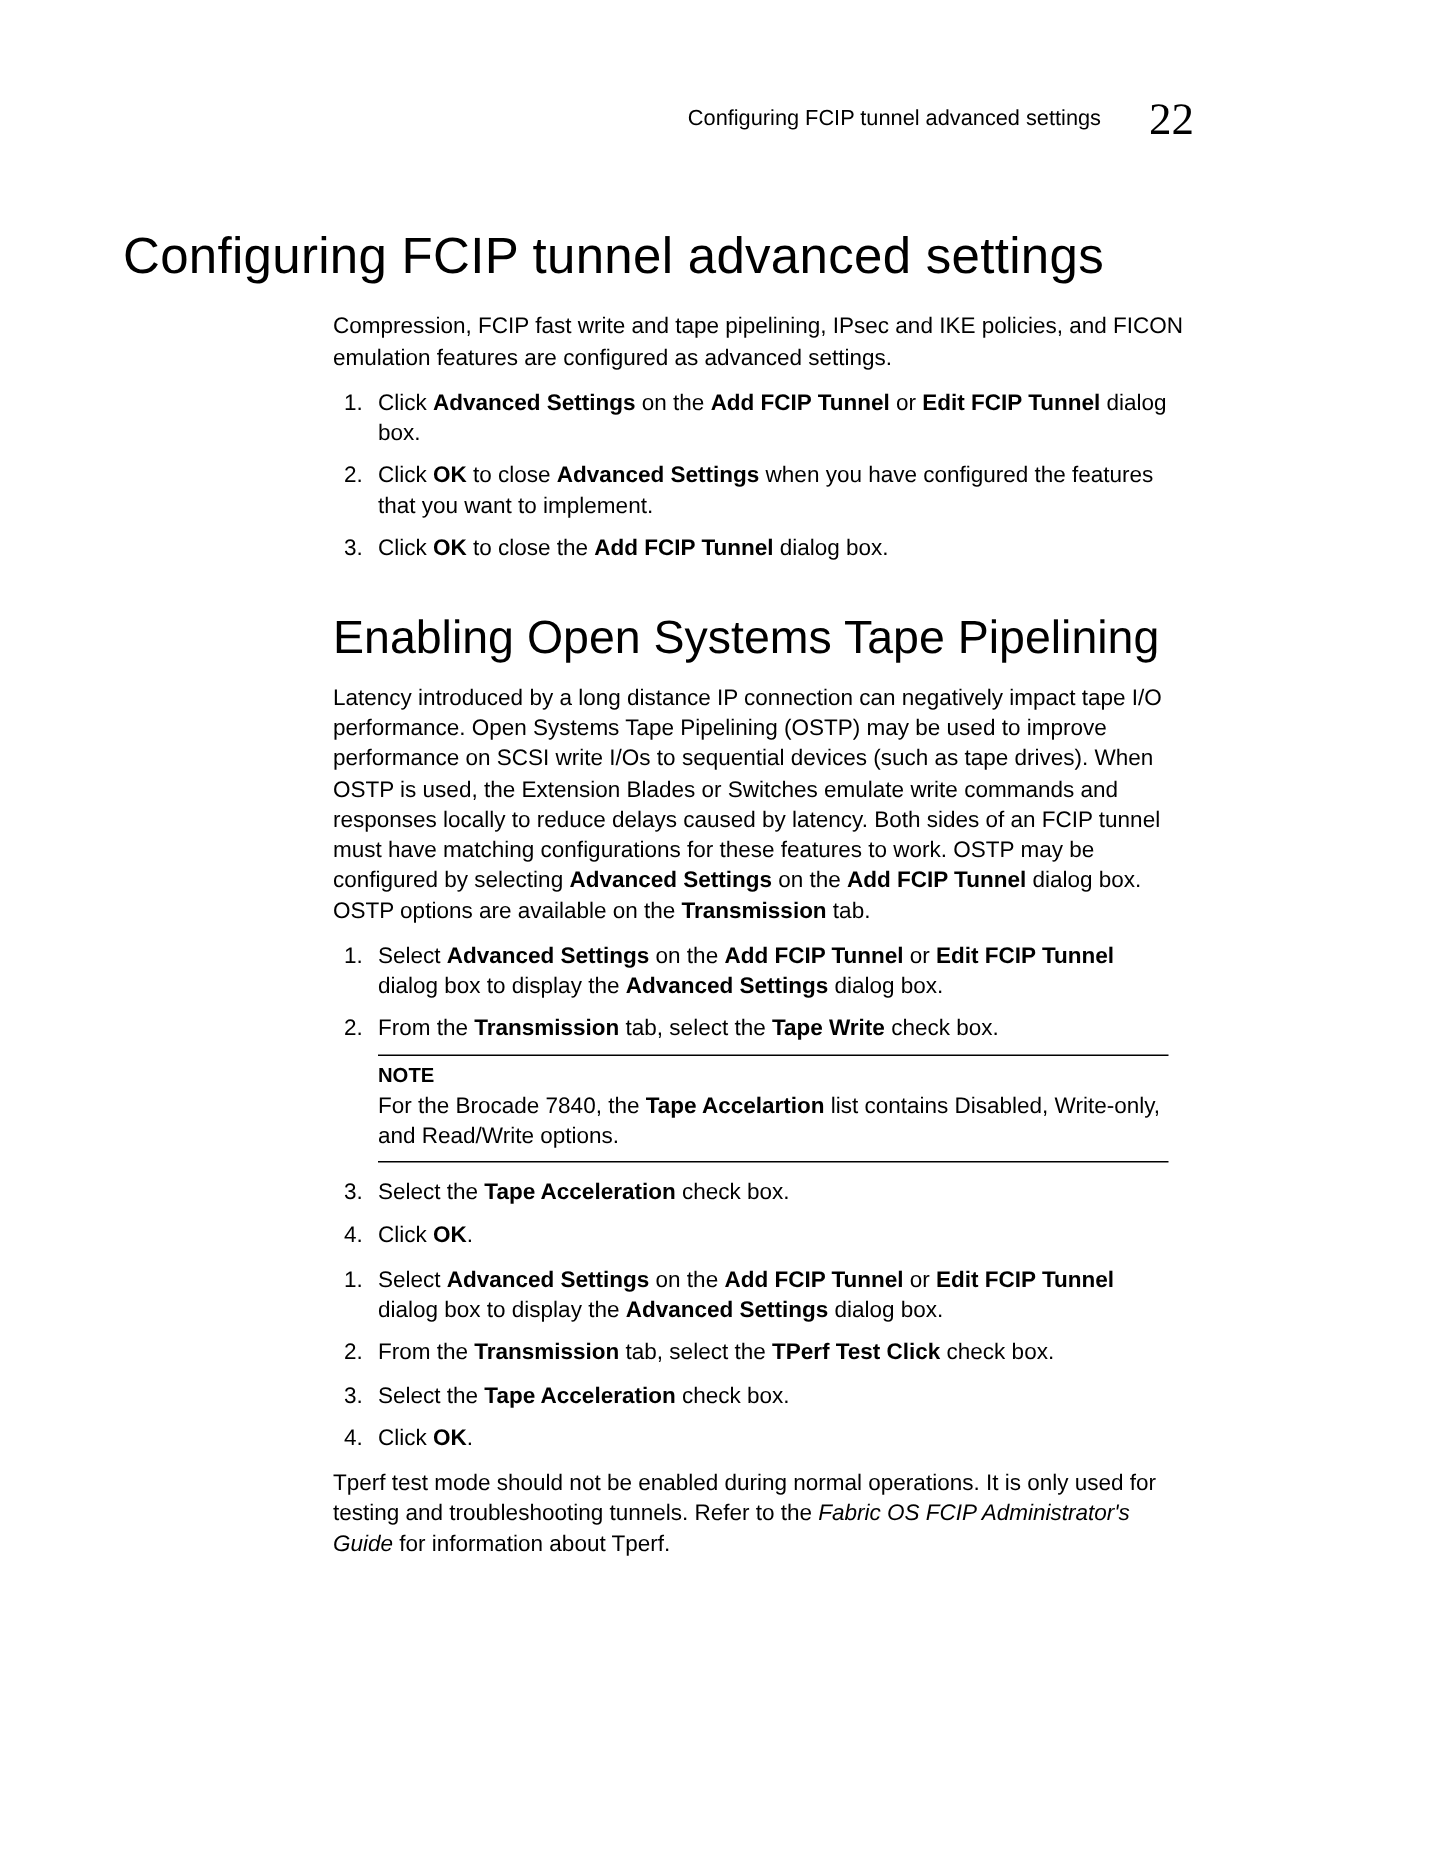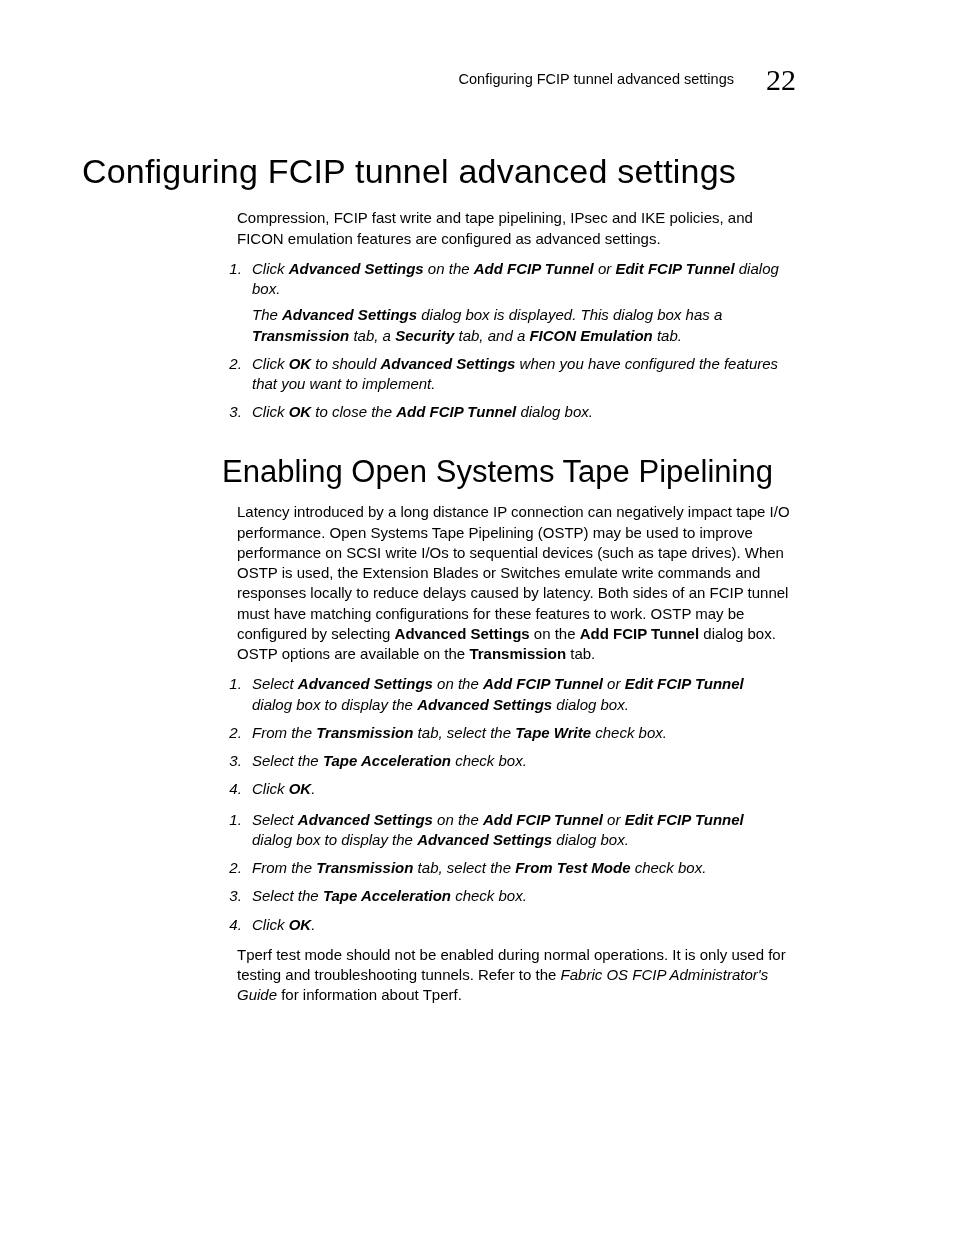--- a/index.html
+++ b/index.html
@@ -44,25 +44,24 @@
   h2.sub {
     font-family: "Arial Narrow", Arial, Helvetica, sans-serif;
     font-stretch: condensed;
     font-weight: 400;
     font-size: 31px;
     margin: 28px 0 10px 0;
   }
   .body-block {
     margin-left: 140px;
   }
-  p { margin: 0 0 10px 15px; }
+  p { margin: 0 0 10px 0; }
   ol {
     margin: 8px 17px 10px 0;
     padding-left: 24px;
-    font-style: italic;
   }
   ol > li {
     padding-left: 6px;
     margin-bottom: 8px;
   }
   .indent-after {
     margin: 6px 0 8px 0;
   }
   .notebox {
     border-top: 1px solid #000;
@@ -91,62 +90,63 @@
 
   <h1 class="title">Configuring FCIP tunnel advanced settings</h1>
 
   <div class="body-block">
 
     <p>Compression, FCIP fast write and tape pipelining, IPsec and IKE policies, and FICON emulation features are configured as advanced settings.</p>
 
     <ol>
       <li>
         <span>Click </span><b>Advanced Settings</b><span> on the </span><b>Add FCIP Tunnel</b><span> or </span><b>Edit FCIP Tunnel</b><span> dialog box.</span>
-        <p class="indent-after">
-          <span>The </span><b>Advanced Settings</b><span> dialog box is displayed. This dialog box has a </span><b>Transmission</b><span> tab, a </span><b>Security</b><span> tab, and a </span><b>FICON Emulation</b><span> tab.</span>
-        </p>
       </li>
       <li>
-        <span>Click </span><b>OK</b><span> to should </span><b>Advanced Settings</b><span> when you have configured the features that you want to implement.</span>
+        <span>Click </span><b>OK</b><span> to close </span><b>Advanced Settings</b><span> when you have configured the features that you want to implement.</span>
       </li>
       <li>
         <span>Click </span><b>OK</b><span> to close the </span><b>Add FCIP Tunnel</b><span> dialog box.</span>
       </li>
     </ol>
 
     <h2 class="sub">Enabling Open Systems Tape Pipelining</h2>
 
     <p>
       <span>Latency introduced by a long distance IP connection can negatively impact tape I/O performance. Open Systems Tape Pipelining (OSTP) may be used to improve performance on SCSI write I/Os to sequential devices (such as tape drives). When OSTP is used, the Extension Blades or Switches emulate write commands and responses locally to reduce delays caused by latency. Both sides of an FCIP tunnel must have matching configurations for these features to work. OSTP may be configured by selecting </span><b>Advanced Settings</b><span> on the </span><b>Add FCIP Tunnel</b><span> dialog box. OSTP options are available on the </span><b>Transmission</b><span> tab.</span>
     </p>
 
 
     <ol>
       <li>
         <span>Select </span><b>Advanced Settings</b><span> on the </span><b>Add FCIP Tunnel</b><span> or </span><b>Edit FCIP Tunnel</b><span> dialog box to display the </span><b>Advanced Settings</b><span> dialog box.</span>
       </li>
       <li>
         <span>From the </span><b>Transmission</b><span> tab, select the </span><b>Tape Write</b><span> check box.</span>
+        <div class="notebox">
+          <span class="label">NOTE</span>
+          <span>For the Brocade 7840, the </span><b>Tape Accelartion</b><span> list contains Disabled, Write-only, and Read/Write options.</span>
+        </div>
       </li>
       <li>
         <span>Select the </span><b>Tape Acceleration</b><span> check box.</span>
       </li>
       <li>
         <span>Click </span><b>OK</b><span>.</span>
       </li>
     </ol>
 
 
 
     <ol>
       <li>
         <span>Select </span><b>Advanced Settings</b><span> on the </span><b>Add FCIP Tunnel</b><span> or </span><b>Edit FCIP Tunnel</b><span> dialog box to display the </span><b>Advanced Settings</b><span> dialog box.</span>
       </li>
       <li>
-        <span>From the </span><b>Transmission</b><span> tab, select the </span><b>From Test Mode</b><span> check box.</span>
+        <span>From the </span><b>Transmission</b><span> tab, select the </span><b>TPerf Test Click</b><span> check box.</span>
       </li>
       <li>
         <span>Select the </span><b>Tape Acceleration</b><span> check box.</span>
       </li>
       <li>
         <span>Click </span><b>OK</b><span>.</span>
       </li>
     </ol>
 
     <p>

